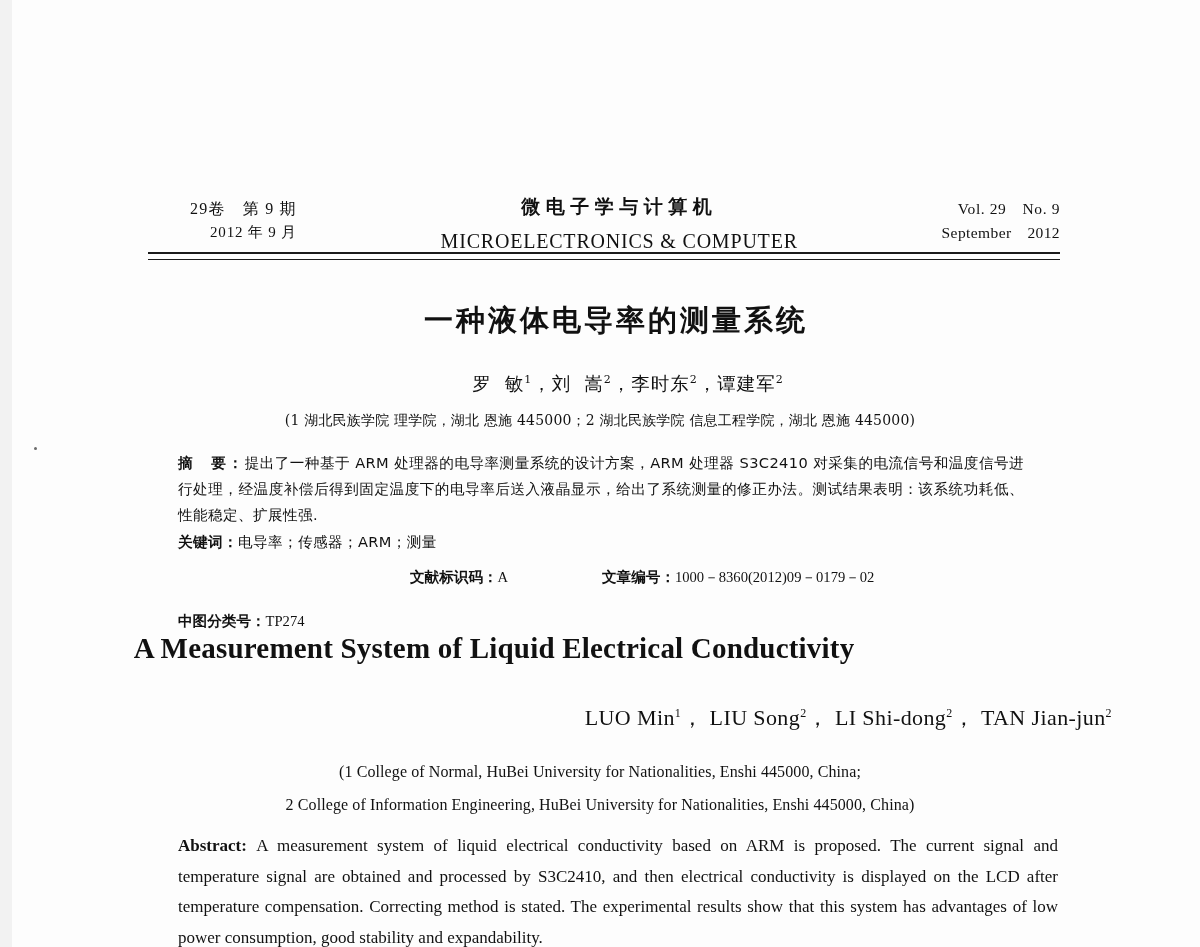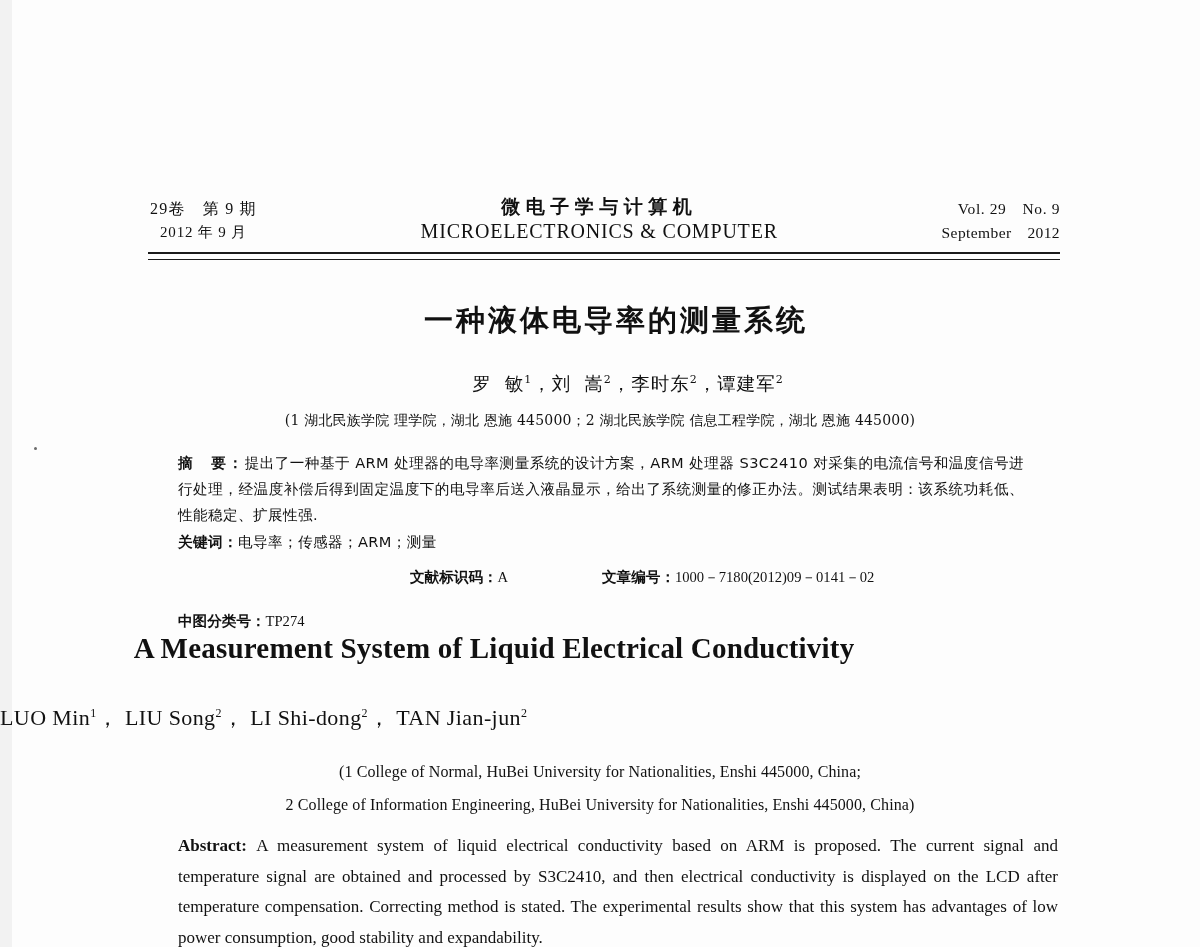--- a/index.html
+++ b/index.html
@@ -47,39 +47,39 @@
     display: flex;
     align-items: flex-start;
     justify-content: space-between;
   }
   .mast-col {
     font-size: 15.5px;
     line-height: 1.52;
     letter-spacing: 0.3px;
     white-space: nowrap;
   }
-  .mast-left { text-align: center; padding-top: 1px; }
+  .mast-left { text-align: right; padding-top: 1px; margin-left: 40px; }
   .mast-right { text-align: right; padding-top: 1px; }
   .mast-left .l1 { letter-spacing: 1.2px; font-size: 16px; }
   .mast-left .l2 { letter-spacing: 0.8px; font-size: 15px; }
   .mast-right .l1 { letter-spacing: 0.6px; }
   .mast-right .l2 { letter-spacing: 0.4px; }
 
   .mast-center { text-align: center; margin-top: -2px; }
   .journal-cn {
     font-family: "DejaVu Serif", serif;
     font-size: 19px;
     font-weight: 600;
     letter-spacing: 5.5px;
     white-space: nowrap;
   }
   .journal-en {
     font-size: 20px;
     letter-spacing: 0.8px;
-    margin-top: 0;
+    margin-top: 10px;
     white-space: nowrap;
   }
 
   .rule-double {
     position: absolute;
     left: 148px;
     top: 252px;
     width: 912px;
     height: 5px;
     border-top: 2px solid #1a1a1a;
@@ -173,24 +173,25 @@
     font-family: "Liberation Serif", serif;
     font-weight: bold;
     font-size: 29px;
     letter-spacing: 0.2px;
   }
 
   .authors-en {
     position: absolute;
     left: 0; top: 703px;
     width: 1084px;
-    text-align: left;
+    text-align: right;
     font-family: "Liberation Serif", serif;
     font-size: 22px;
     letter-spacing: 0.4px;
+    padding-left: 28px;
   }
   .authors-en sup { font-size: 12px; vertical-align: super; }
 
   .affil-en {
     position: absolute;
     left: 0; top: 755px;
     width: 1200px;
     text-align: center;
     font-family: "Liberation Serif", serif;
     font-size: 16px;
@@ -254,21 +255,21 @@
   </div>
 
   <div class="cn-class">
     <div class="cls-a">
       <span class="lbl">中图分类号：</span><span class="serif-val">TP274</span>
     </div>
     <div class="cls-b">
       <span class="lbl">文献标识码：</span><span class="serif-val">A</span>
     </div>
     <div class="cls-c">
-      <span class="lbl">文章编号：</span><span class="serif-val">1000－7180(2012)09－0141－02</span>
+      <span class="lbl">文章编号：</span><span class="serif-val">1000－8360(2012)09－0179－02</span>
     </div>
   </div>
 
   <div class="title-en">A Measurement System of Liquid Electrical Conductivity</div>
 
   <div class="authors-en">
     <span>LUO Min</span><sup>1</sup>，&nbsp;<span>LIU Song</span><sup>2</sup>，&nbsp;<span>LI Shi-dong</span><sup>2</sup>，&nbsp;<span>TAN Jian-jun</span><sup>2</sup>
   </div>
 
   <div class="affil-en">

